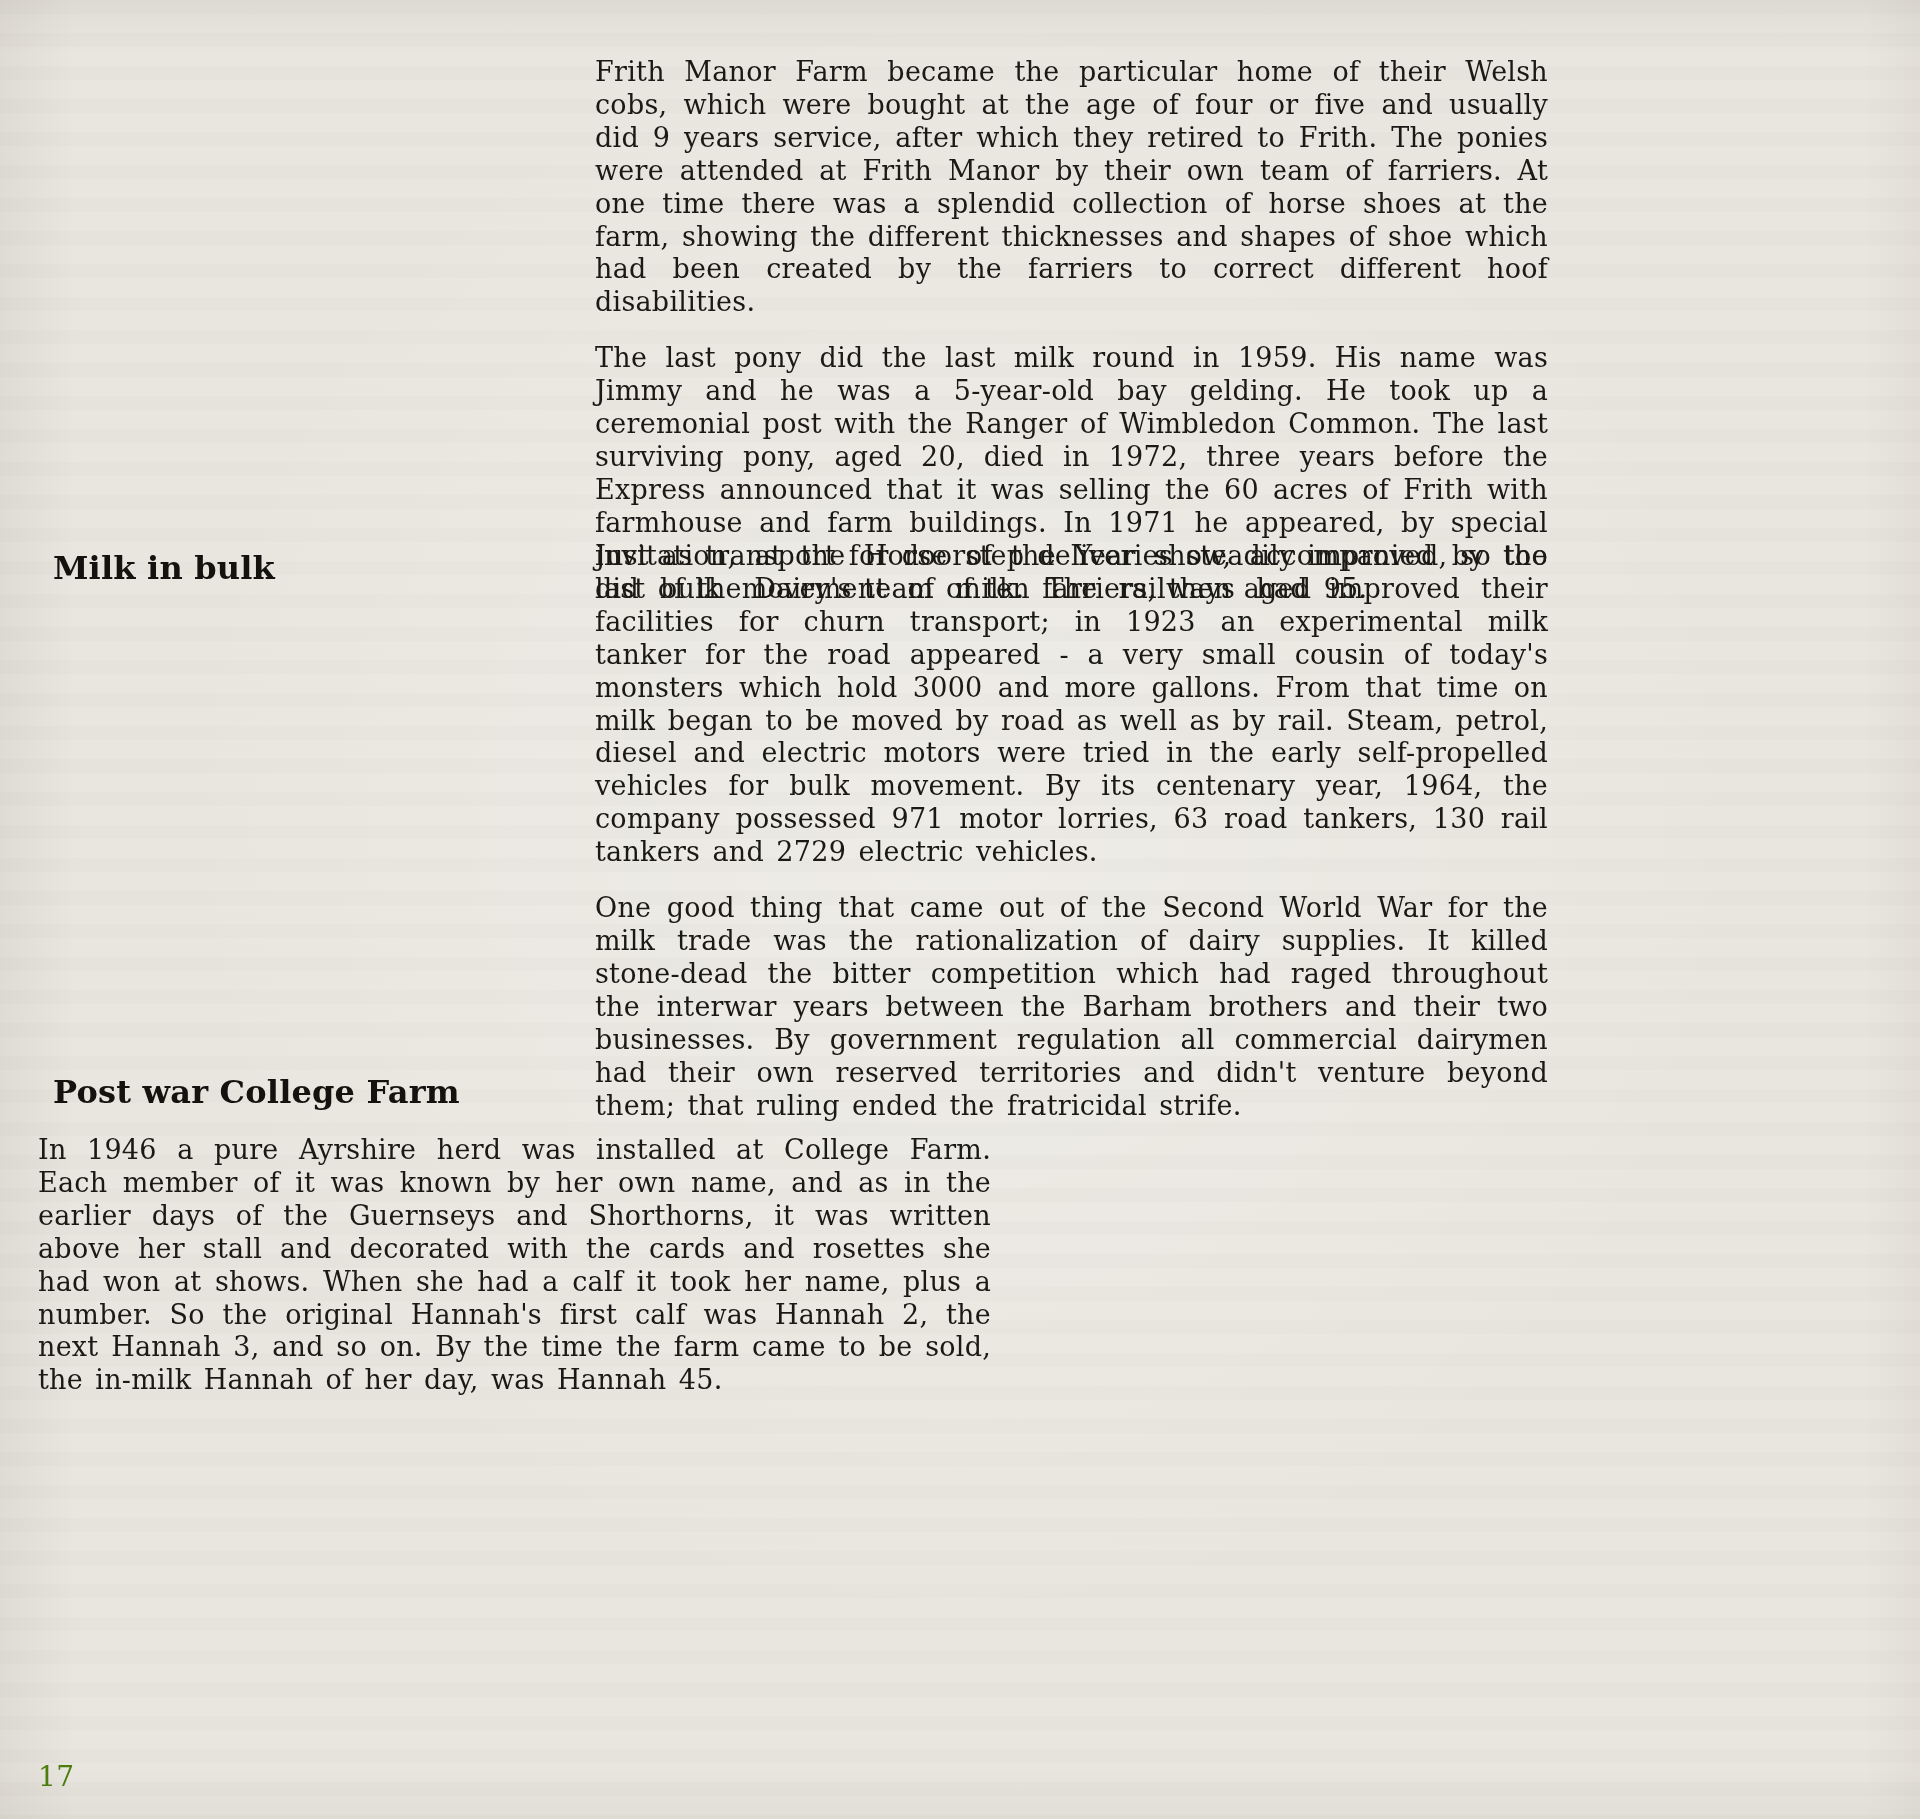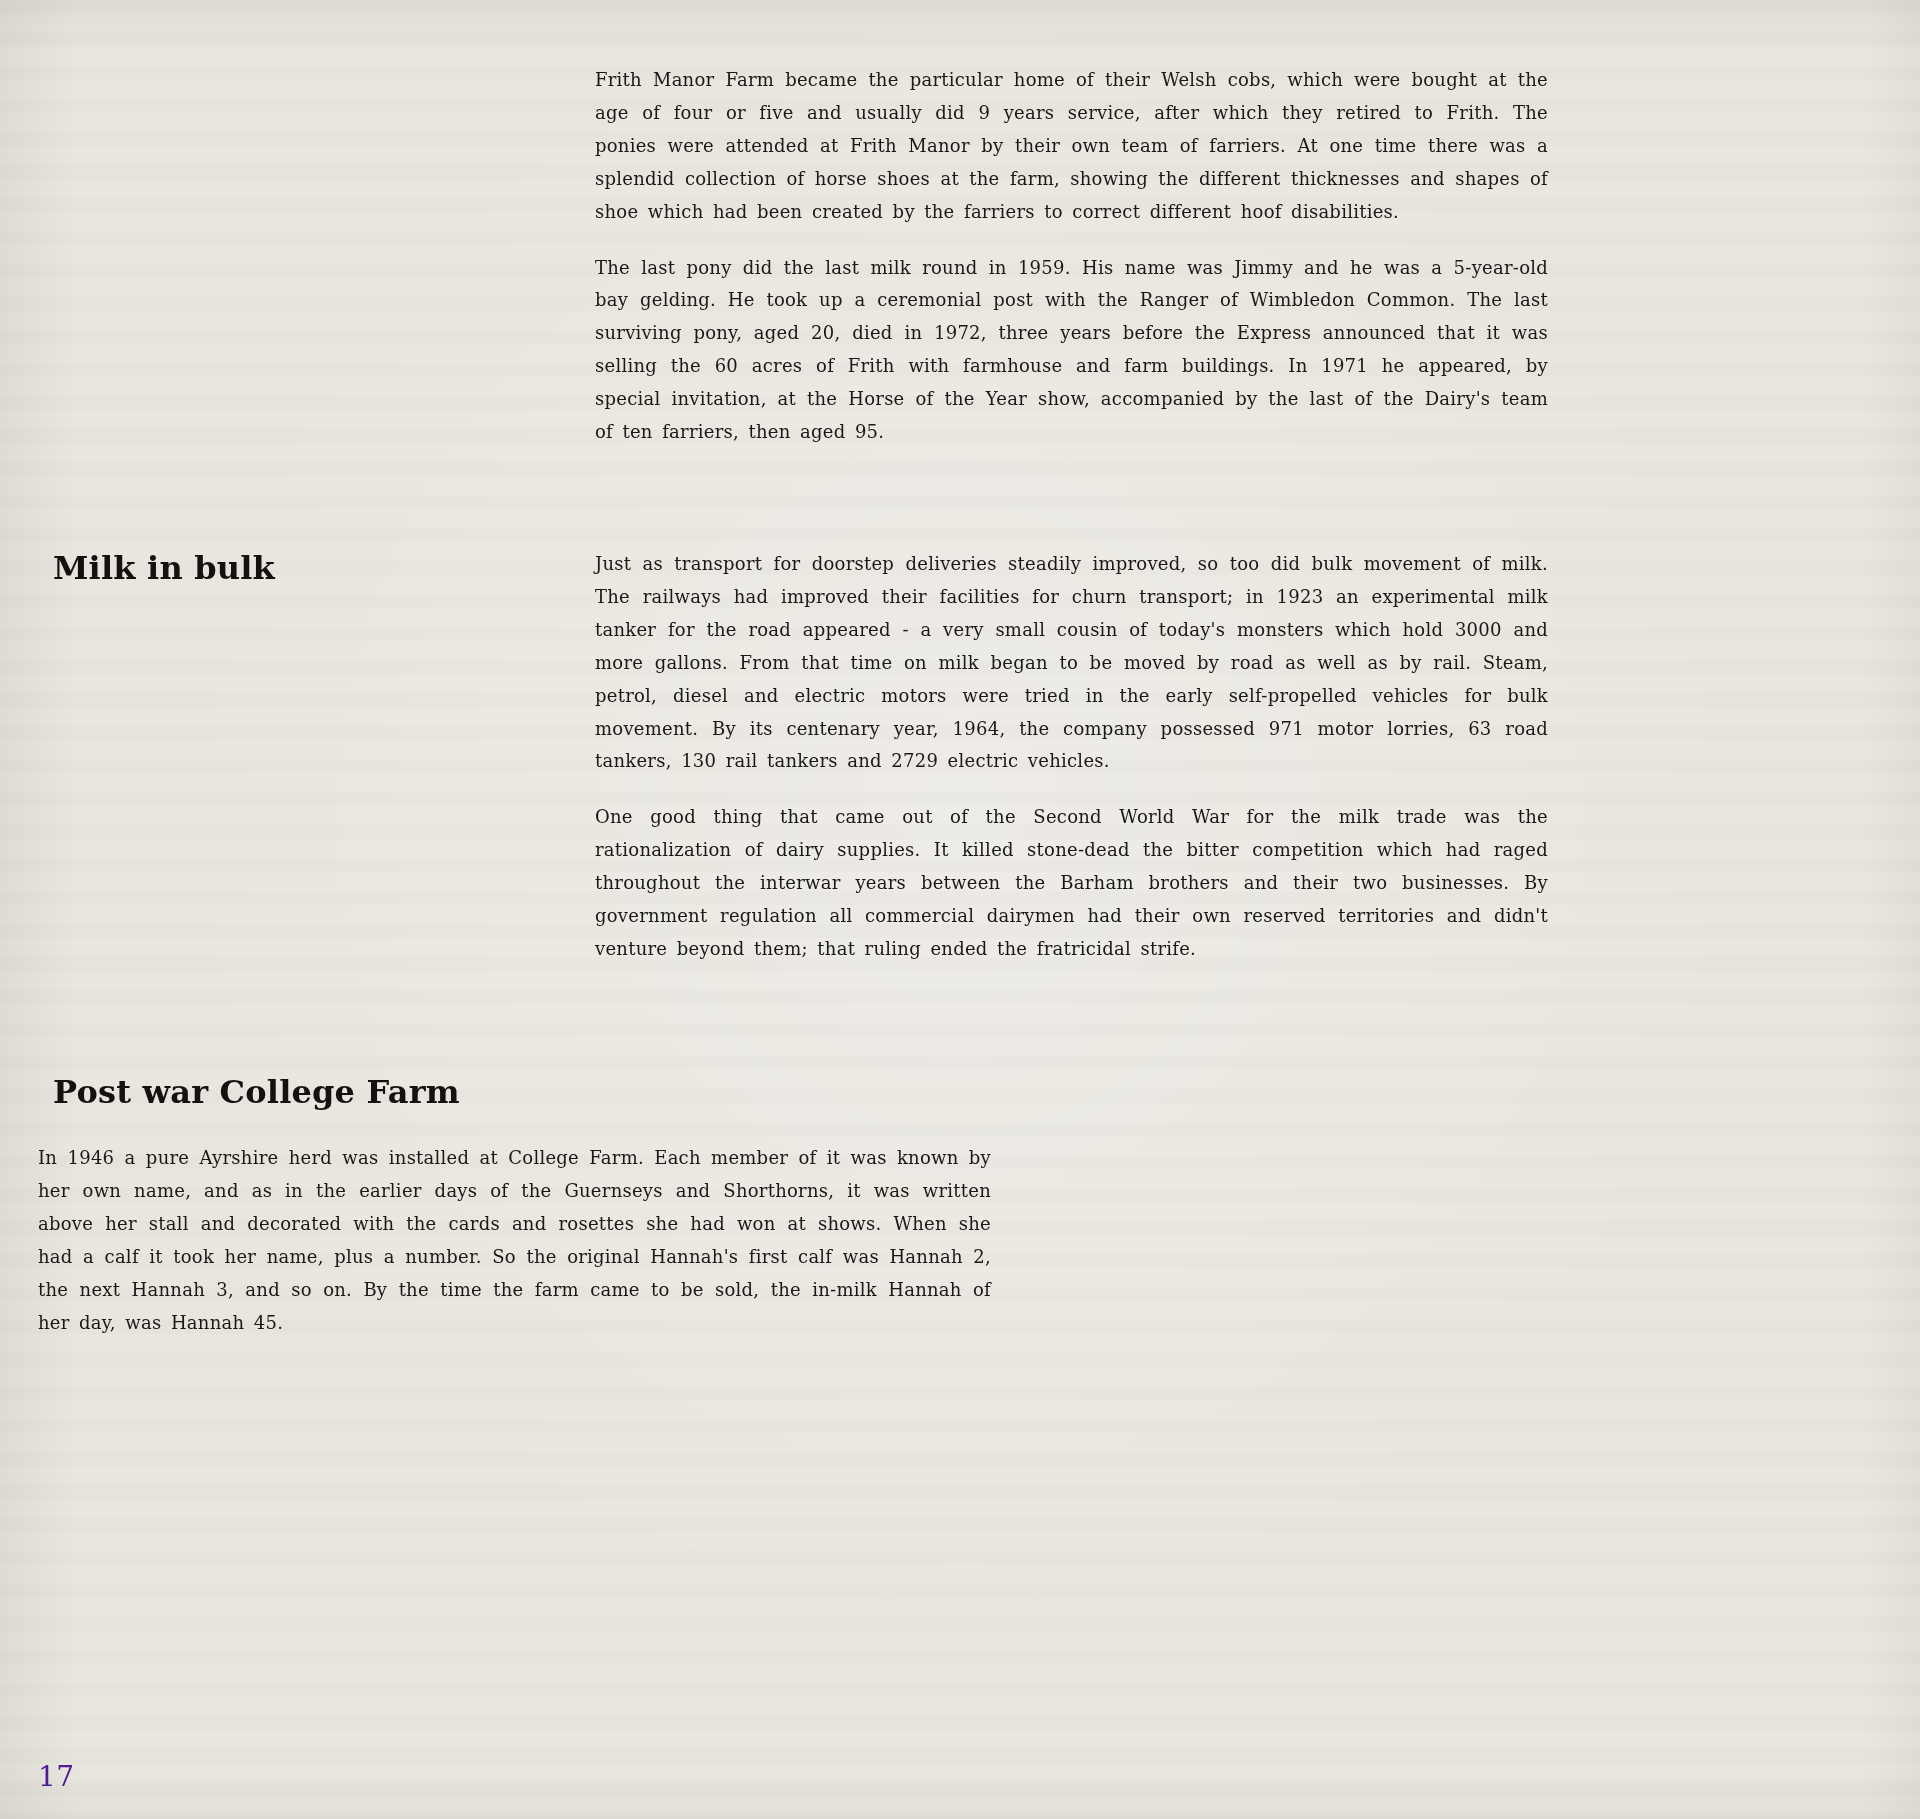--- a/index.html
+++ b/index.html
@@ -63,36 +63,36 @@
     margin: 15px;
     padding-top: 2px;
     font-size: 32px;
     font-weight: bold;
     letter-spacing: 0.2px;
     color: #14120f;
     font-family: "DejaVu Serif", serif;
   }
 
   p.body-para {
-    margin: 16px 0 23px 0;
-    font-size: 18px;
+    margin: 8px 0 23px 0;
+    font-size: 27px;
     line-height: 32.9px;
     text-align: justify;
     letter-spacing: 0.25px;
     word-spacing: 3.5px;
     color: #1b1916;
   }
 
   .page-number {
     position: absolute;
     left: 38px;
     bottom: 26px;
     font-size: 28px;
     letter-spacing: 0.5px;
-    color: #4c1d95;
+    color: #4d7c0f;
   }
 </style>
 </head>
 <body>
 
 <div class="paper"></div>
 
 <div class="section section-1">
   <div class="heading-col">
     <h2 class="side-heading"></h2>

